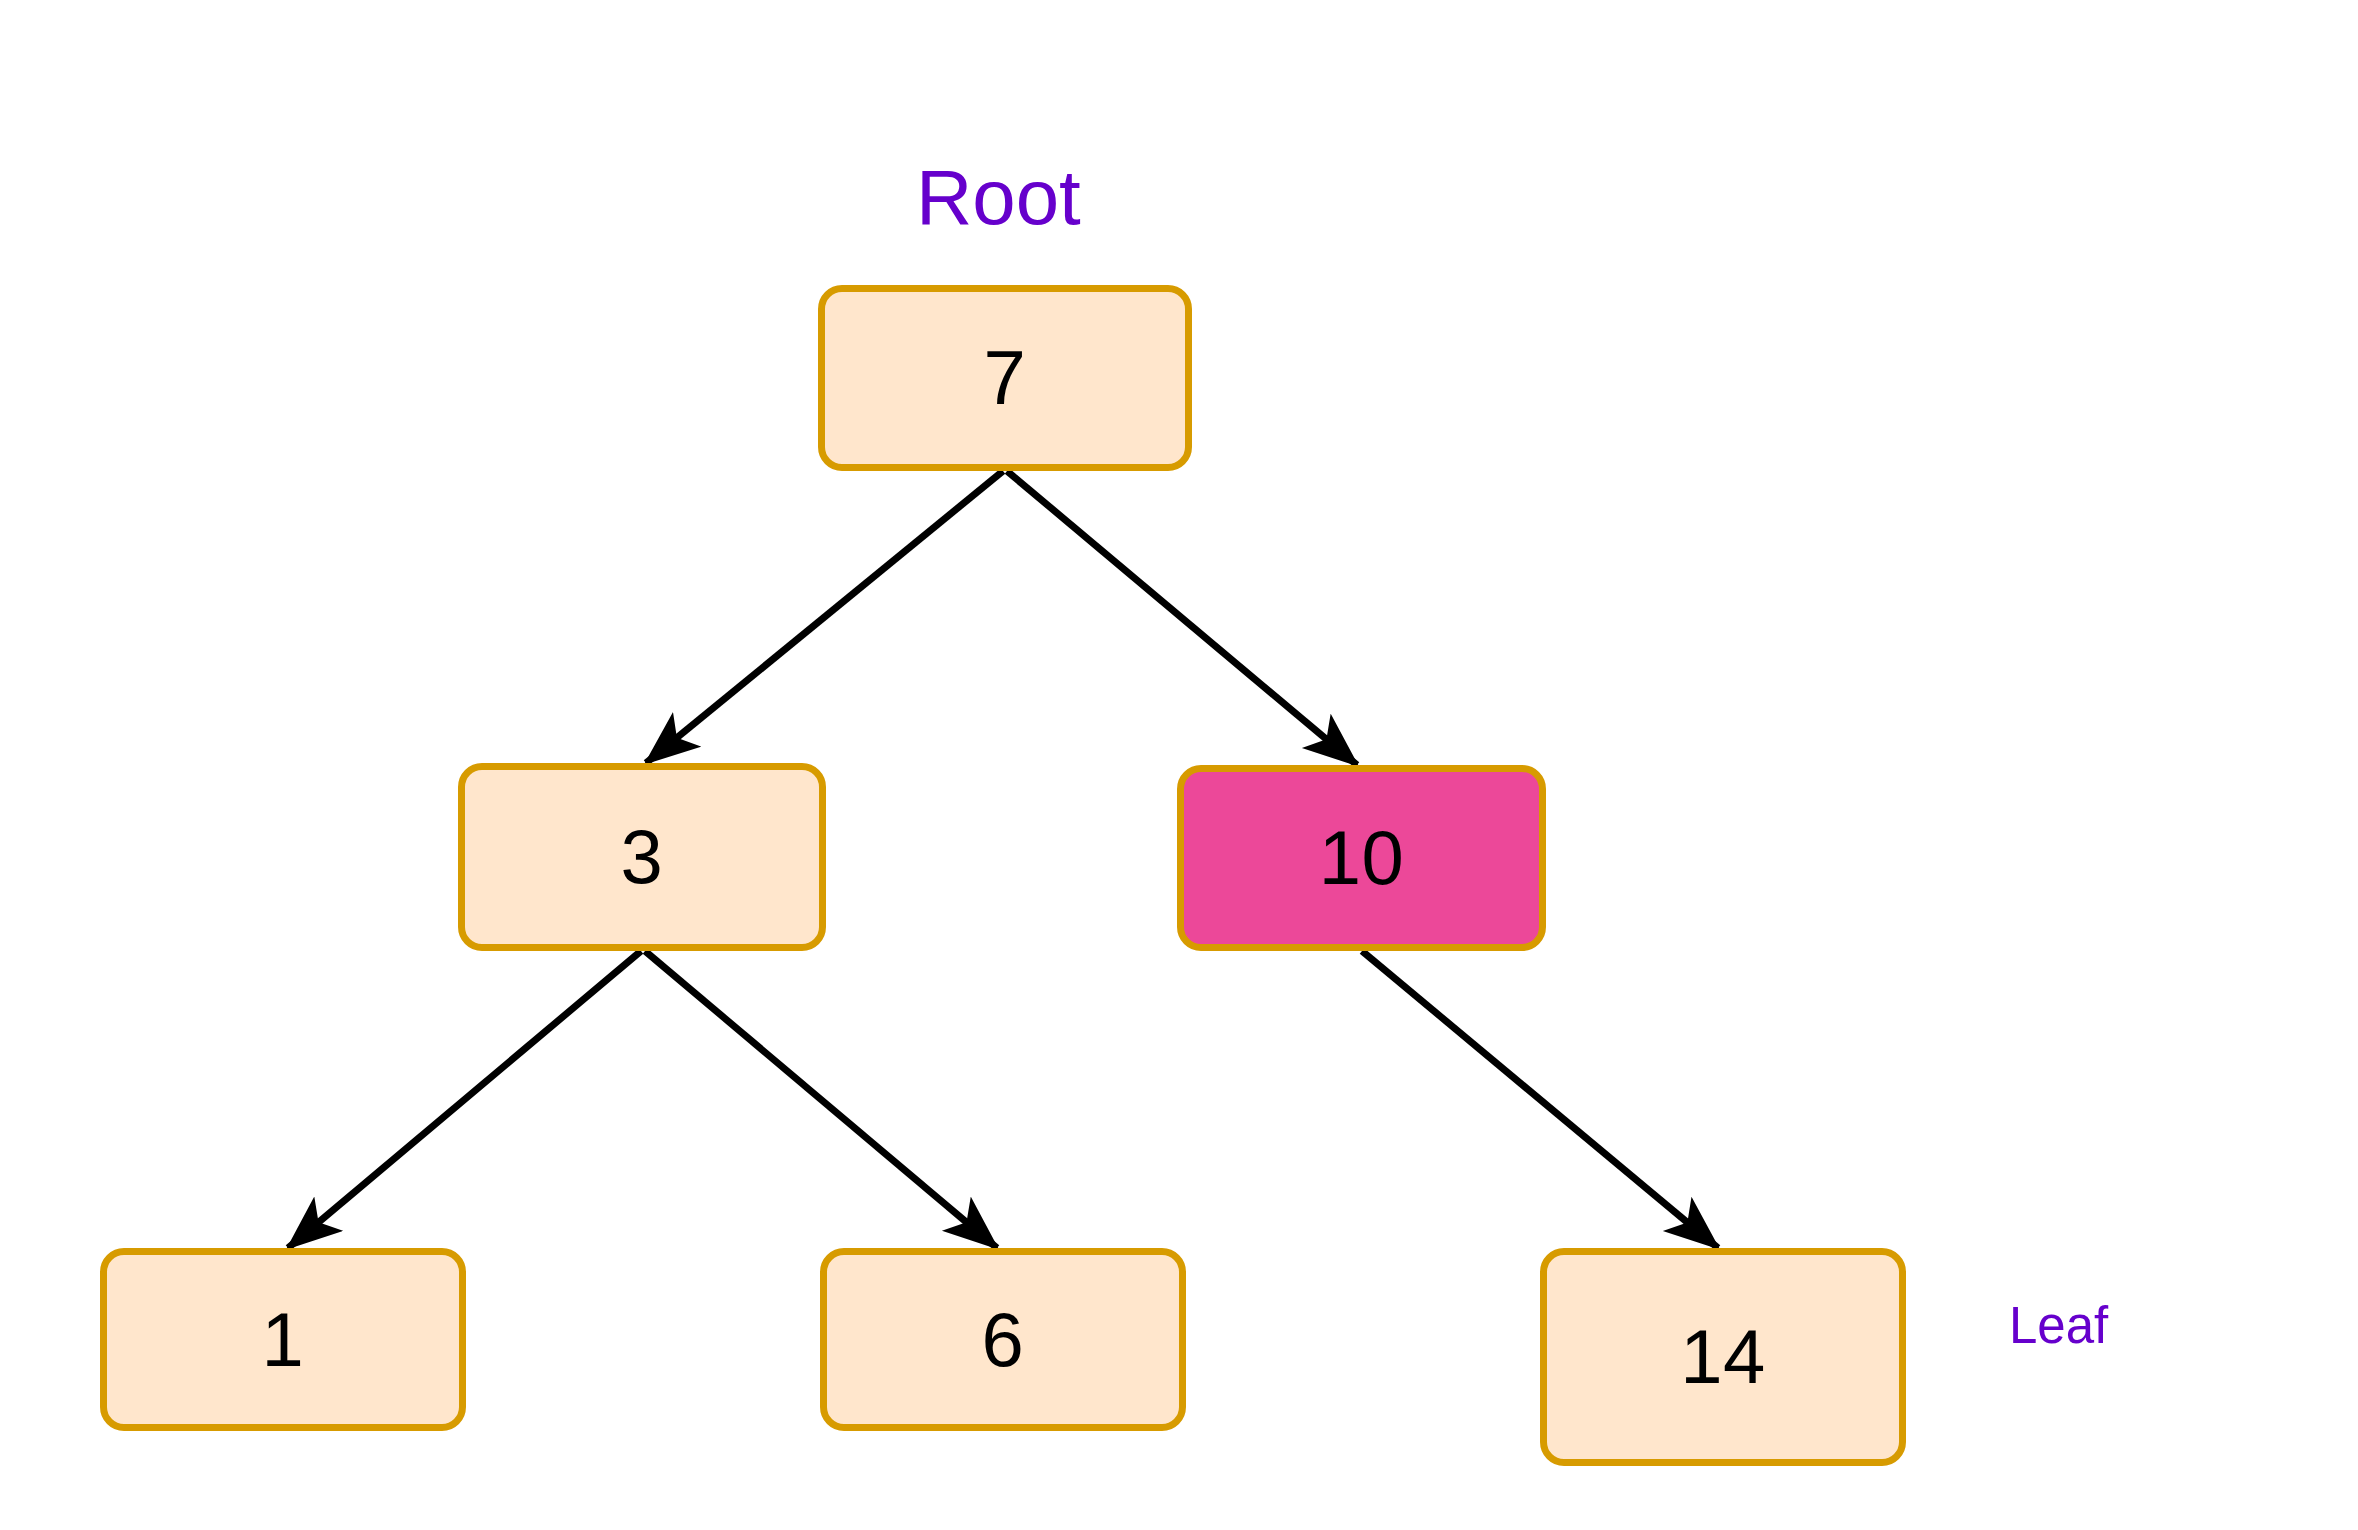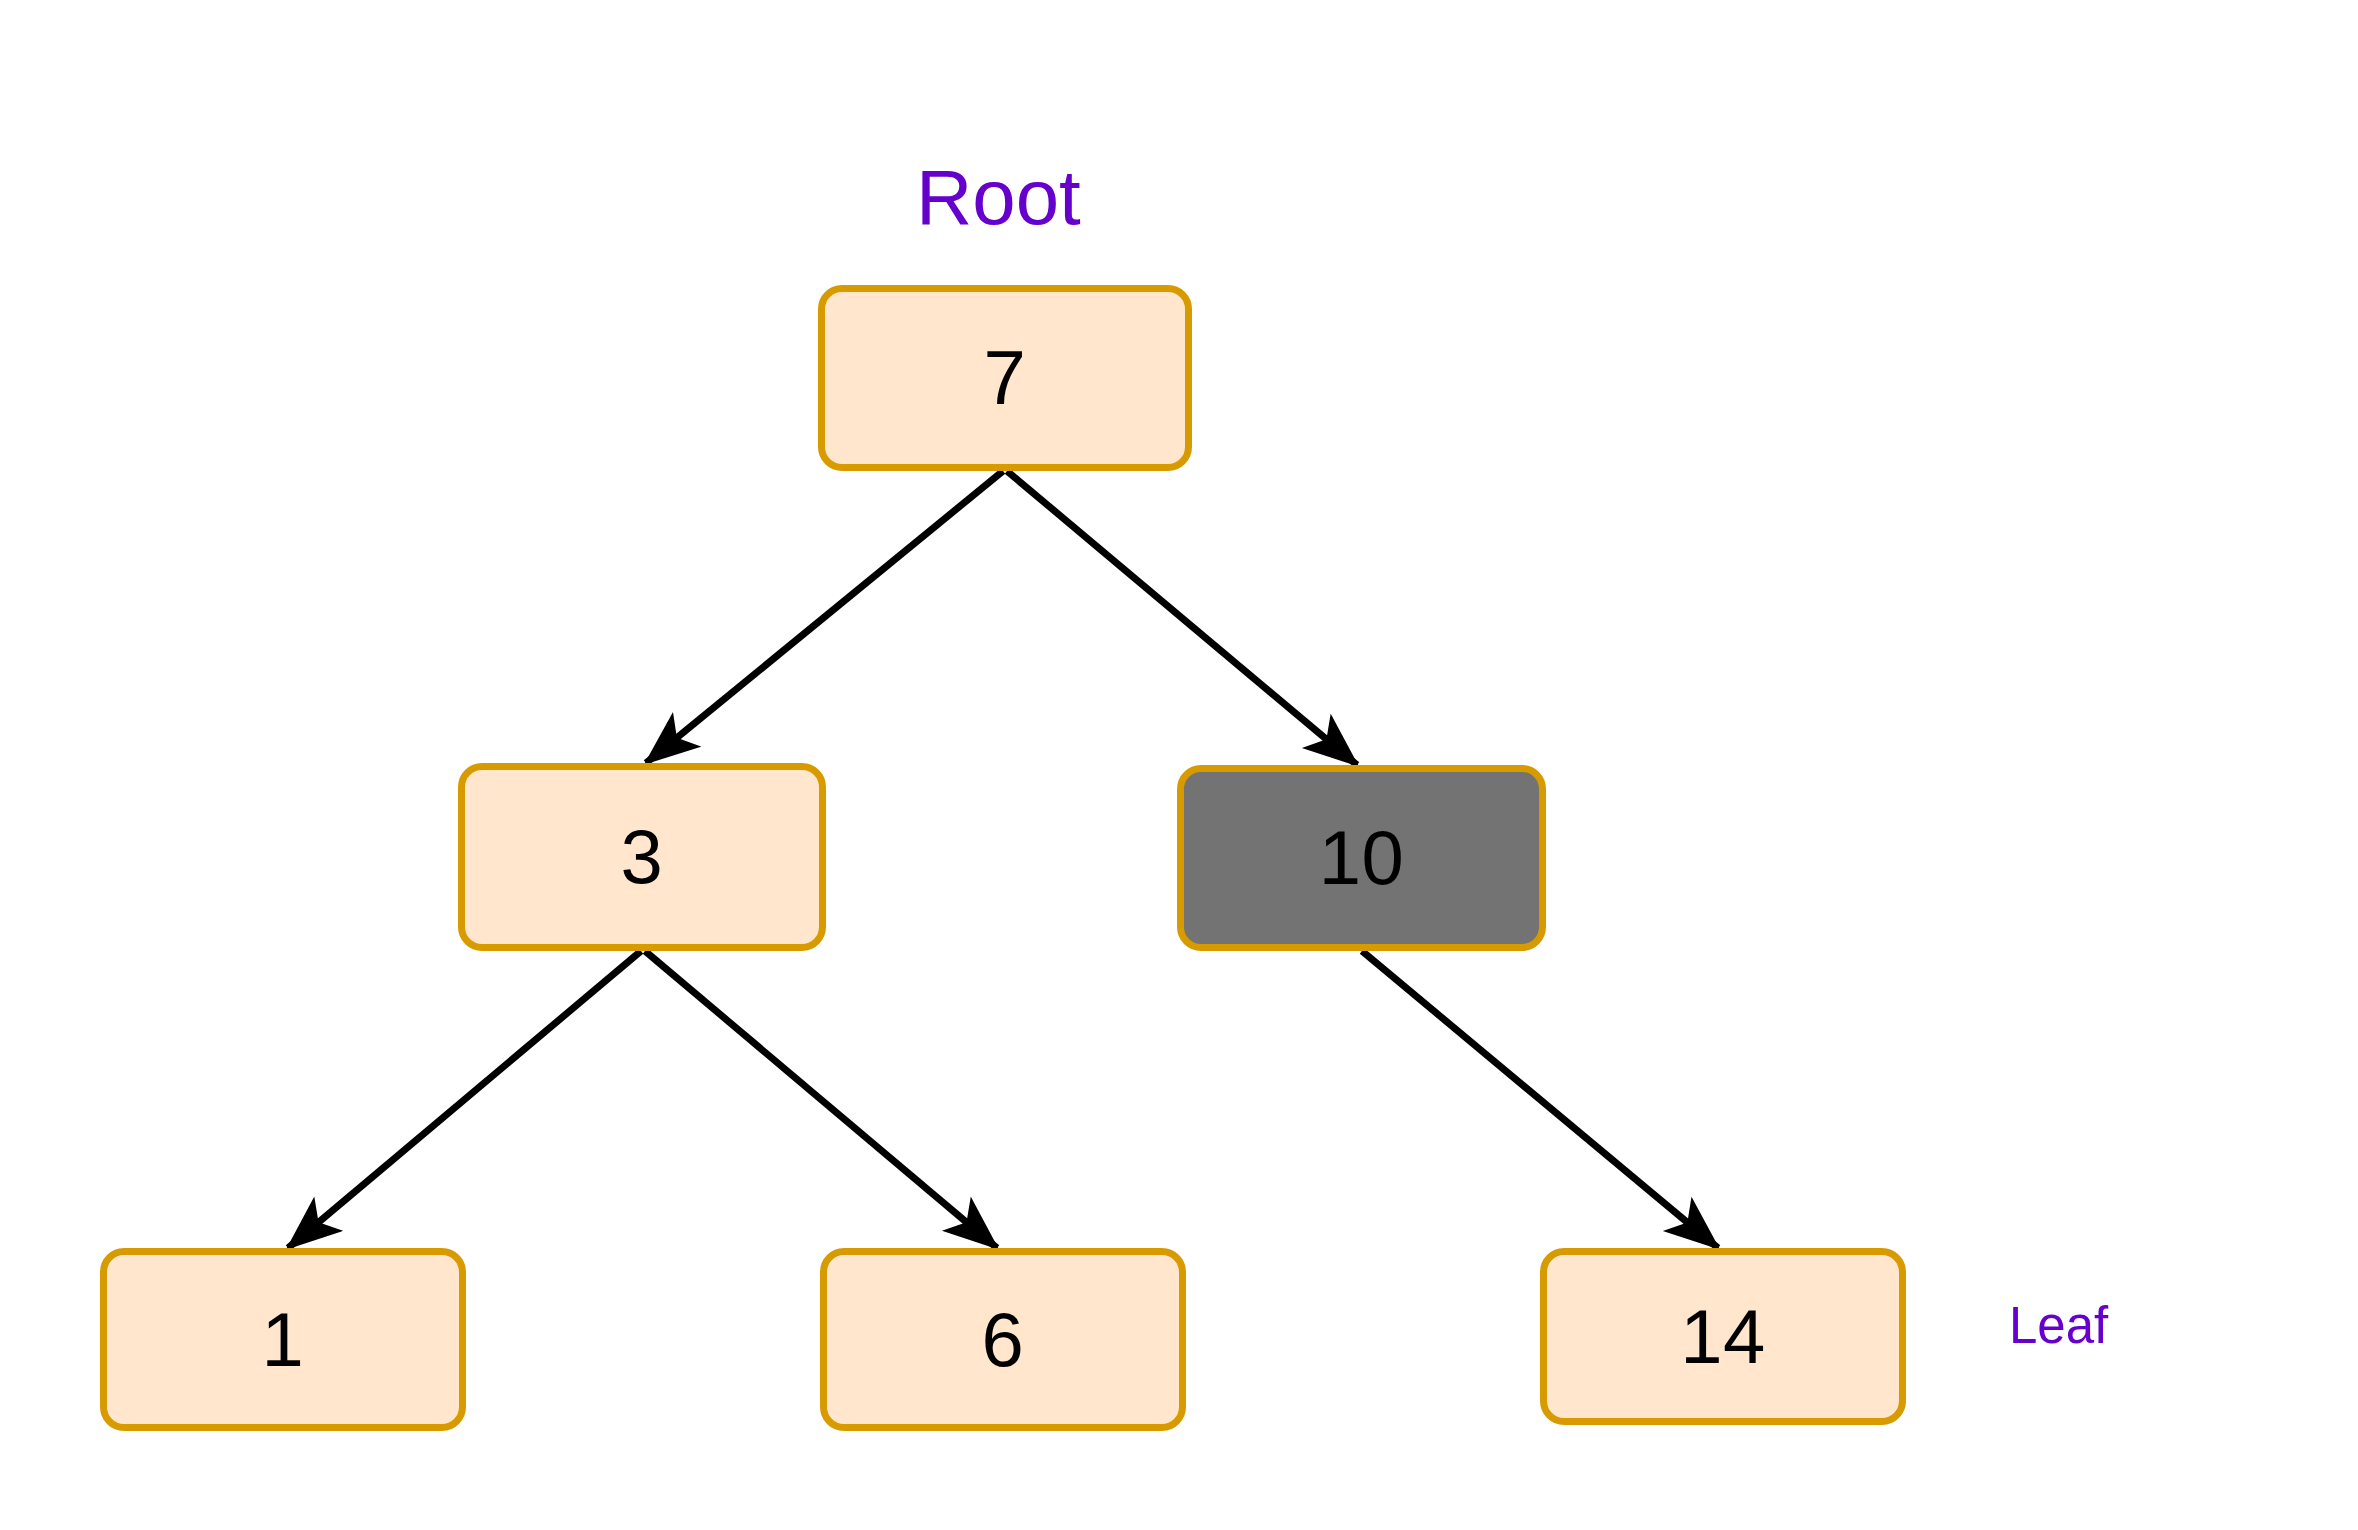--- a/index.html
+++ b/index.html
@@ -71,30 +71,30 @@
       </g>
   </svg>
 
   <div id="node-group">
       <div class="tree-node" style="left: 818px; top: 285px; width: 374px; height: 186px; background: rgb(255, 230, 204); border-color: rgb(215, 155, 0); color: rgb(0, 0, 0);">
         <span>7</span>
       </div>
       <div class="tree-node" style="left: 458px; top: 763px; width: 368px; height: 188px; background: rgb(255, 230, 204); border-color: rgb(215, 155, 0); color: rgb(0, 0, 0);">
         <span>3</span>
       </div>
-      <div class="tree-node" style="left: 1177px; top: 765px; width: 369px; height: 186px; background: #737373; border-color: rgb(215, 155, 0); color: rgb(0, 0, 0);">
+      <div class="tree-node" style="left: 1177px; top: 765px; width: 369px; height: 186px; background: #ec4899; border-color: rgb(215, 155, 0); color: rgb(0, 0, 0);">
         <span>10</span>
       </div>
       <div class="tree-node" style="left: 100px; top: 1248px; width: 366px; height: 183px; background: rgb(255, 230, 204); border-color: rgb(215, 155, 0); color: rgb(0, 0, 0);">
         <span>1</span>
       </div>
       <div class="tree-node" style="left: 820px; top: 1248px; width: 366px; height: 183px; background: rgb(255, 230, 204); border-color: rgb(215, 155, 0); color: rgb(0, 0, 0);">
         <span>6</span>
       </div>
-      <div class="tree-node" style="left: 1540px; top: 1248px; width: 366px; height: 177px; background: rgb(255, 230, 204); border-color: rgb(215, 155, 0); color: rgb(0, 0, 0);">
+      <div class="tree-node" style="left: 1540px; top: 1248px; width: 366px; height: 218px; background: rgb(255, 230, 204); border-color: rgb(215, 155, 0); color: rgb(0, 0, 0);">
         <span>14</span>
       </div>
     </div>
   <div id="label-group">
       <div class="annotation-label" style="left: 903px; top: 158px; color: rgb(102, 0, 204); font-size: 78px;">Root</div>
       <div class="annotation-label" style="left: 1996px; top: 1300px; color: rgb(102, 0, 204); font-size: 51px;">Leaf</div>
     </div>
 
 </div>
 

